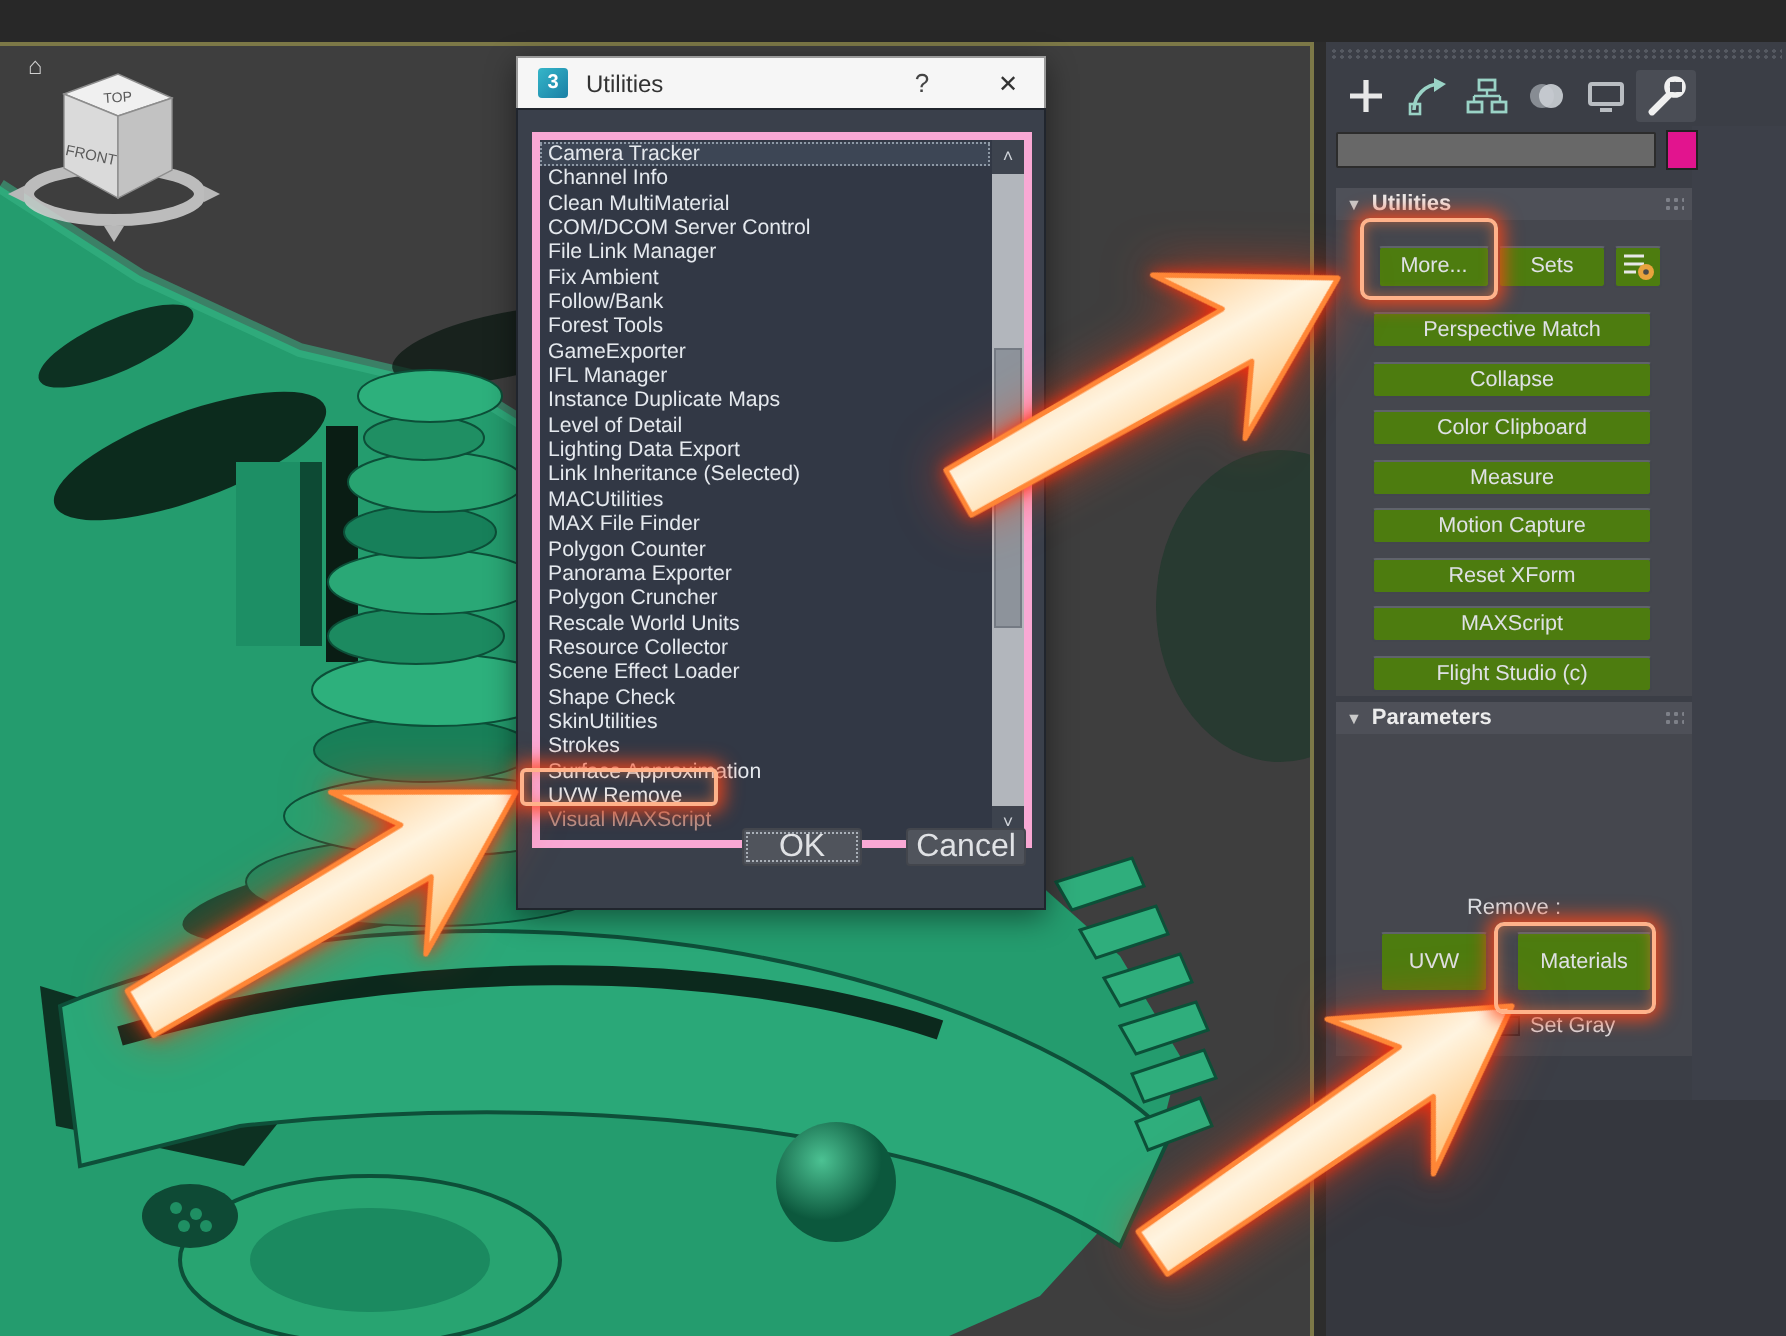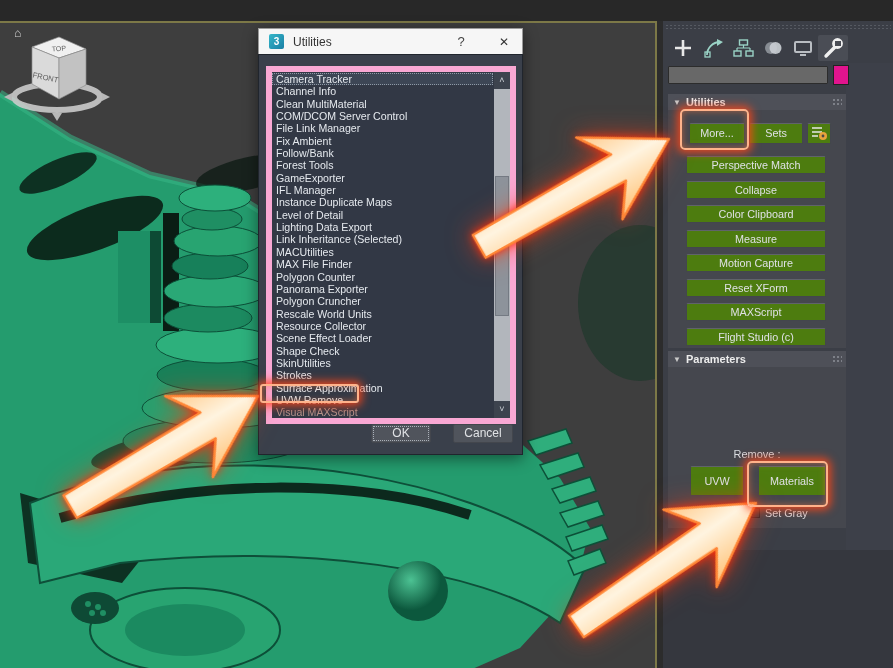--- a/index.html
+++ b/index.html
@@ -24,34 +24,34 @@
               background:linear-gradient(135deg,#35b6c9,#1a7fa5); color:#fff; font-size:10px;
               font-weight:bold; text-align:center; line-height:15px; }
   .dlg-title-text { margin-left:9px; color:#333; font-size:12px; }
   .dlg-help { position:absolute; right:52px; top:4px; width:18px; height:18px; color:#444;
               font-size:13px; text-align:center; line-height:18px; }
   .dlg-close { position:absolute; right:8px; top:4px; width:20px; height:18px; color:#333;
                font-size:12px; text-align:center; line-height:18px; }
   .dlg-body { position:absolute; left:0; top:26px; right:0; bottom:0; background:#3a404b;
               border:1px solid #20252d; }
   .listwrap { position:absolute; left:7px; top:11px; width:250px; bottom:30px;
-              background:#323845; border:6px solid #f9a8d4; }
+              background:#323845; border:4px solid #f9a8d4; }
   .items { position:absolute; left:0; top:1px; right:17px; bottom:0; overflow:hidden; }
   .lst-item { height:12.35px; line-height:12.35px; padding-left:4px; color:#e5e9ee;
               font-size:10.6px; white-space:nowrap; }
   .lst-item.selected { background:#3e4document654; outline:1px dotted #8e99a6; outline-offset:-1px; background:#3d4655; }
   .lst-item.dimmed { color:#b4938c; }
   .vscroll { position:absolute; right:0; top:0; bottom:0; width:16px; background:#b2b6bc; }
   .scroll-btn { position:absolute; left:0; width:16px; height:17px; background:#3d434e;
                 color:#cfd3d9; font-size:9px; text-align:center; line-height:17px; }
   .scroll-btn.up { top:0; } .scroll-btn.down { bottom:0; }
   .scroll-thumb { position:absolute; left:1px; width:14px; top:104px; height:140px;
                   background:#8d939b; border:1px solid #747a83; }
-  .dlg-btn { position:absolute; bottom:11px; height:19px; width:60px; background:#50545c;
-             border:1px solid #43464d; border-radius:2px; color:#e0e2e5; font-size:12px;
+  .dlg-btn { position:absolute; bottom:21px; height:19px; width:60px; background:#50545c;
+             border:1px solid #43464d; border-radius:2px; color:#e0e2e5; font-size:16px;
              text-align:center; line-height:17px; }
   .dlg-btn.ok { left:112px; outline:1px dotted #aab0b8; outline-offset:-3px; }
   .dlg-btn.cancel { left:194px; }
 
   
   .panel { position:absolute; left:663px; top:21px; width:230px; height:647px;
            background:#3b3e46; z-index:5; color:#dcdfe3; }
   .hatch { position:absolute; left:2px; top:3px; right:2px; height:6px;
            background-image:radial-gradient(#565a62 1px, transparent 1.2px); background-size:4px 3px; }
   .tabs { position:absolute; left:5px; top:14px; height:26px; display:flex; }

